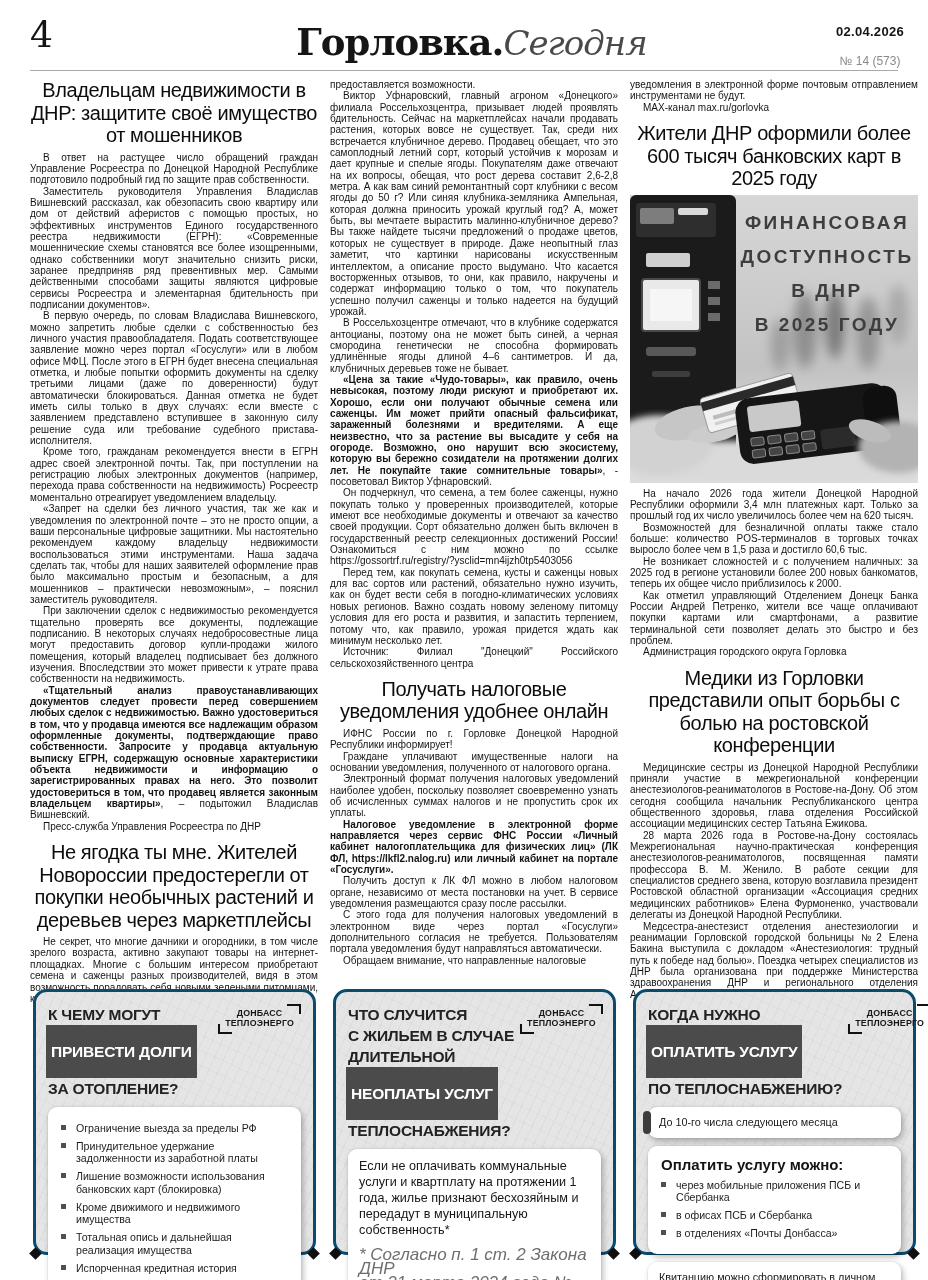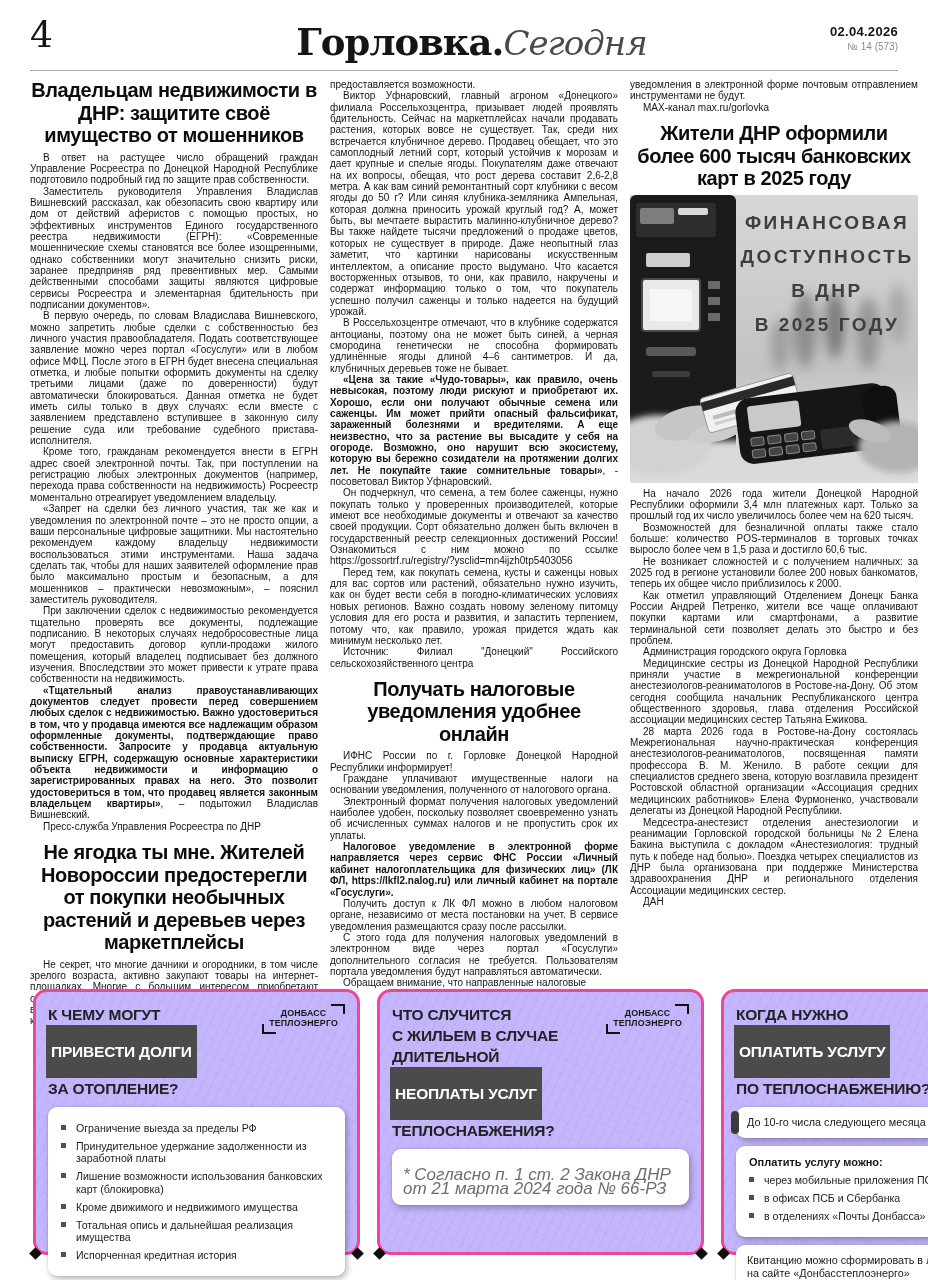--- a/index.html
+++ b/index.html
@@ -6,41 +6,41 @@
   body{
     width:928px;height:1280px;position:relative;background:#ffffff;
     font-family:"Liberation Sans",sans-serif;color:#141414;
     -webkit-font-smoothing:antialiased;overflow:hidden;
   }
   
   .pagenum{position:absolute;left:30px;top:14px;font-family:"DejaVu Serif",serif;font-size:36px;font-weight:400;}
   .masthead{position:absolute;left:15px;right:0;top:20px;text-align:center;white-space:nowrap;}
   .masthead .m1{font-family:"DejaVu Serif",serif;font-weight:bold;font-size:37px;color:#151515;letter-spacing:-1px;}
   .masthead .m2{font-family:"DejaVu Serif",serif;font-style:italic;font-size:34px;color:#4a4a4a;letter-spacing:-1px;}
-  .dateline{position:absolute;right:30px;top:24px;text-align:right;}
+  .dateline{position:absolute;right:24px;top:24px;text-align:center;}
   .dateline .d1{font-size:13px;font-weight:bold;letter-spacing:.3px;}
-  .dateline .d2{font-size:10px;color:#8a8a8a;margin-top:2px;}
+  .dateline .d2{font-size:12px;color:#8a8a8a;margin-top:15px;}
   .toprule{position:absolute;left:30px;right:30px;top:70px;border-top:1.5px solid #a9a9a9;}
 
   
   .col{position:absolute;top:79px;width:288px;}
   .col-l{left:30px;} .col-m{left:330px;} .col-r{left:630px;}
-  .head{font-weight:bold;font-size:20px;line-height:22.5px;text-align:center;letter-spacing:-.4px;margin:0 0 5px 0;color:#0c0c0c;}
+  .head{font-weight:normal;font-size:20px;line-height:22.5px;text-align:center;letter-spacing:-.4px;margin:0 0 5px 0;color:#0c0c0c;}
   .mt{margin-top:9px;}
   p.j{margin:0;font-size:10px;line-height:11.35px;text-align:justify;text-indent:13px;}
   p.noind{text-indent:0;}
   .b{font-weight:bold;}
   .byline{text-indent:13px;}
 
   
   .photo{margin:4px 0 5px 0;width:288px;height:288px;display:block;}
 
   
   .ads{position:absolute;left:33px;top:989px;display:flex;gap:17px;}
-  .ad-box{width:327px;height:266px;border:3px solid #ec4899;border-radius:14px;background:#c4b5fd;position:relative;box-sizing:border-box;}
+  .ad-box{width:283px;height:266px;border:3px solid #0c4a6e;border-radius:14px;background:#e5e5e5;position:relative;box-sizing:border-box;}
   .ad-box::before,.ad-box::after{content:"";position:absolute;width:9px;height:9px;background:#0f0f0f;transform:rotate(45deg);bottom:-6px;}
   .ad-box::before{left:-5px;} .ad-box::after{right:-5px;}
   .ad-pattern{position:absolute;inset:0;border-radius:10px;overflow:hidden;
     background:
       repeating-linear-gradient(115deg,rgba(0,0,0,.035) 0 1px,transparent 1px 9px),
       repeating-linear-gradient(25deg,rgba(0,0,0,.022) 0 1px,transparent 1px 14px);}
   .ad-inner{position:relative;padding:12px 12px 10px 12px;height:100%;box-sizing:border-box;}
   .ad-head{display:flex;justify-content:space-between;align-items:flex-start;margin-bottom:8px;}
   .ad-title{font-weight:bold;font-size:15.5px;line-height:21px;color:#222;letter-spacing:-.2px;}
   .ad-title .tl{white-space:nowrap;}
@@ -52,21 +52,21 @@
   .ad-card{position:relative;background:#fff;border-radius:9px;box-shadow:2px 3px 6px rgba(0,0,0,.28),0 0 0 1px rgba(0,0,0,.04);padding:9px 11px;}
   .ad-list{list-style:none;margin:0;padding:0;}
   .ad-list li{position:relative;padding-left:17px;font-size:10.6px;line-height:12.5px;margin:5.5px 0;color:#1c1c1c;}
   .ad-list li::before{content:"";position:absolute;left:2px;top:3px;width:5px;height:5px;background:#4f4f4f;}
   .ad2-body{font-size:12.6px;line-height:16px;color:#161616;}
   .ad2-note{font-style:italic;font-size:17px;line-height:14px;color:#6e6e6e;margin-top:10px;}
   .card-sm{font-size:10.8px;line-height:13px;color:#1a1a1a;}
   .card-tab{margin-bottom:8px;}
   .card-tab .tab{position:absolute;left:-5px;top:4px;bottom:4px;width:8px;background:#3c3c3c;border-radius:4px;}
   .card-mid{margin-bottom:8px;}
-  .card-mid .ch{font-weight:bold;font-size:11px;margin:1px 0 4px 2px;}
+  .card-mid .ch{font-weight:bold;font-size:15px;margin:1px 0 4px 2px;}
 </style>
 </head>
 <body>
 
 <div class="pagenum">4</div>
 <div class="masthead">
   <span class="m1">Горловка.</span><span class="m2">Сегодня</span>
 </div>
 <div class="dateline">
   <div class="d1">02.04.2026</div>
@@ -196,20 +196,21 @@
       <ellipse cx="240" cy="236" rx="22" ry="10" fill="#bcbcbc" transform="rotate(18 240 236)"></ellipse>
     </g>
   </svg>
 
   <p class="j">На начало 2026 года жители Донецкой Народной Республики оформили 3,4 млн платежных карт. Только за прошлый год их число увеличилось более чем на 620 тысяч.</p>
   <p class="j">Возможностей для безналичной оплаты также стало больше: количество POS-терминалов в торговых точках выросло более чем в 1,5 раза и достигло 60,6 тыс.</p>
   <p class="j">Не возникает сложностей и с получением наличных: за 2025 год в регионе установили более 200 новых банкоматов, теперь их общее число приблизилось к 2000.</p>
   <p class="j">Как отметил управляющий Отделением Донецк Банка России Андрей Петренко, жители все чаще оплачивают покупки картами или смартфонами, а развитие терминальной сети позволяет делать это быстро и без проблем.</p>
   <p class="j byline">Администрация городского округа Горловка</p>
 
+  <h1 class="head mt">Медики из Горловки представили опыт борьбы с болью на ростовской конференции</h1>
   <p class="j">Медицинские сестры из Донецкой Народной Республики приняли участие в межрегиональной конференции анестезиологов-реаниматологов в Ростове-на-Дону. Об этом сегодня сообщила начальник Республиканского центра общественного здоровья, глава отделения Российской ассоциации медицинских сестер Татьяна Ежикова.</p>
   <p class="j">28 марта 2026 года в Ростове-на-Дону состоялась Межрегиональная научно-практическая конференция анестезиологов-реаниматологов, посвященная памяти профессора В. М. Женило. В работе секции для специалистов среднего звена, которую возглавила президент Ростовской областной организации «Ассоциация средних медицинских работников» Елена Фурмоненко, участвовали делегаты из Донецкой Народной Республики.</p>
   <p class="j">Медсестра-анестезист отделения анестезиологии и реанимации Горловской городской больницы №2 Елена Бакина выступила с докладом «Анестезиология: трудный путь к победе над болью». Поездка четырех специалистов из ДНР была организована при поддержке Министерства здравоохранения ДНР и регионального отделения Ассоциации медицинских сестер.</p>
   <p class="j byline">ДАН</p>
 </div>
 
 <div class="ads">
 
   <div class="ad-box">
     <div class="ad-pattern"></div>
@@ -252,20 +253,21 @@
           <div class="tl">ТЕПЛОСНАБЖЕНИЯ?</div>
         </div>
         <div class="ad-logo">
           <span class="br br-tr"></span>
           <span class="br br-bl"></span>
           <div>ДОНБАСС</div>
           <div>ТЕПЛОЭНЕРГО</div>
         </div>
       </div>
       <div class="ad-card">
+        <div class="ad2-body">Если не оплачивать коммунальные услуги и квартплату на протяжении 1 года, жилье признают бесхозяйным и передадут в муниципальную собственность*</div>
         <div class="ad2-note">
           <div>* Согласно п. 1 ст. 2 Закона ДНР</div>
           <div>от 21 марта 2024 года № 66-РЗ</div>
         </div>
       </div>
     </div>
   </div>
 
   <div class="ad-box">
     <div class="ad-pattern"></div>

